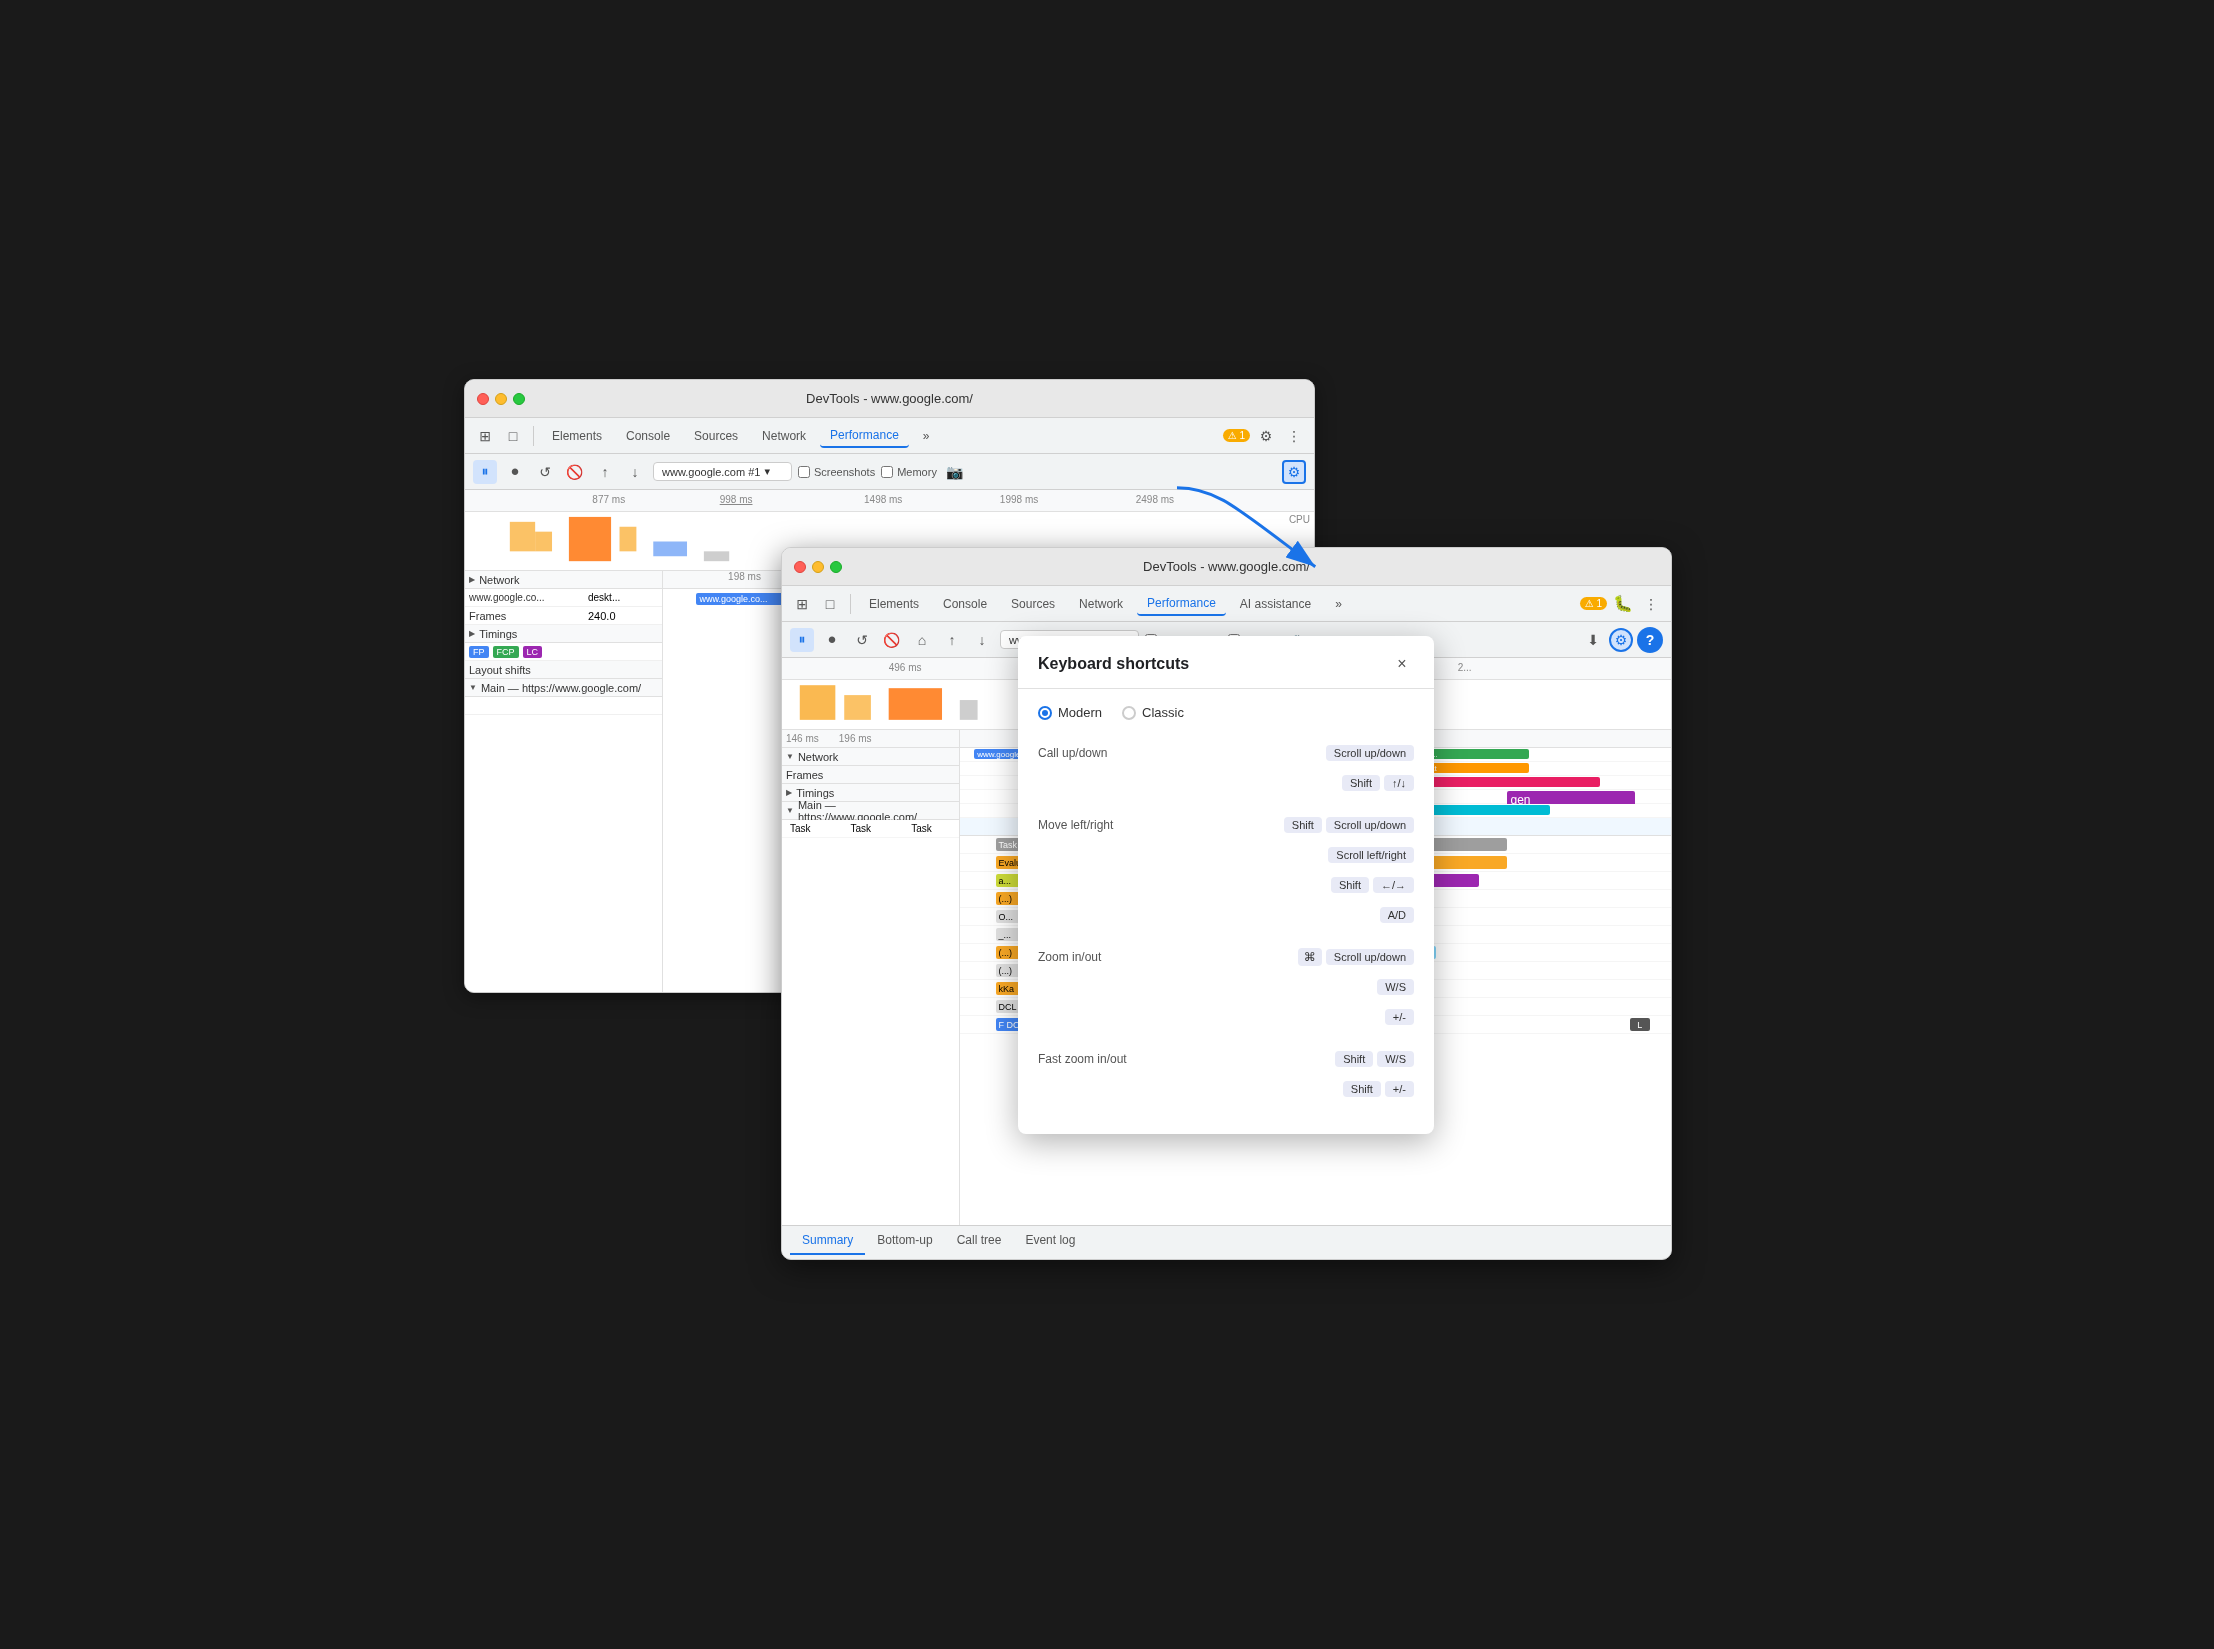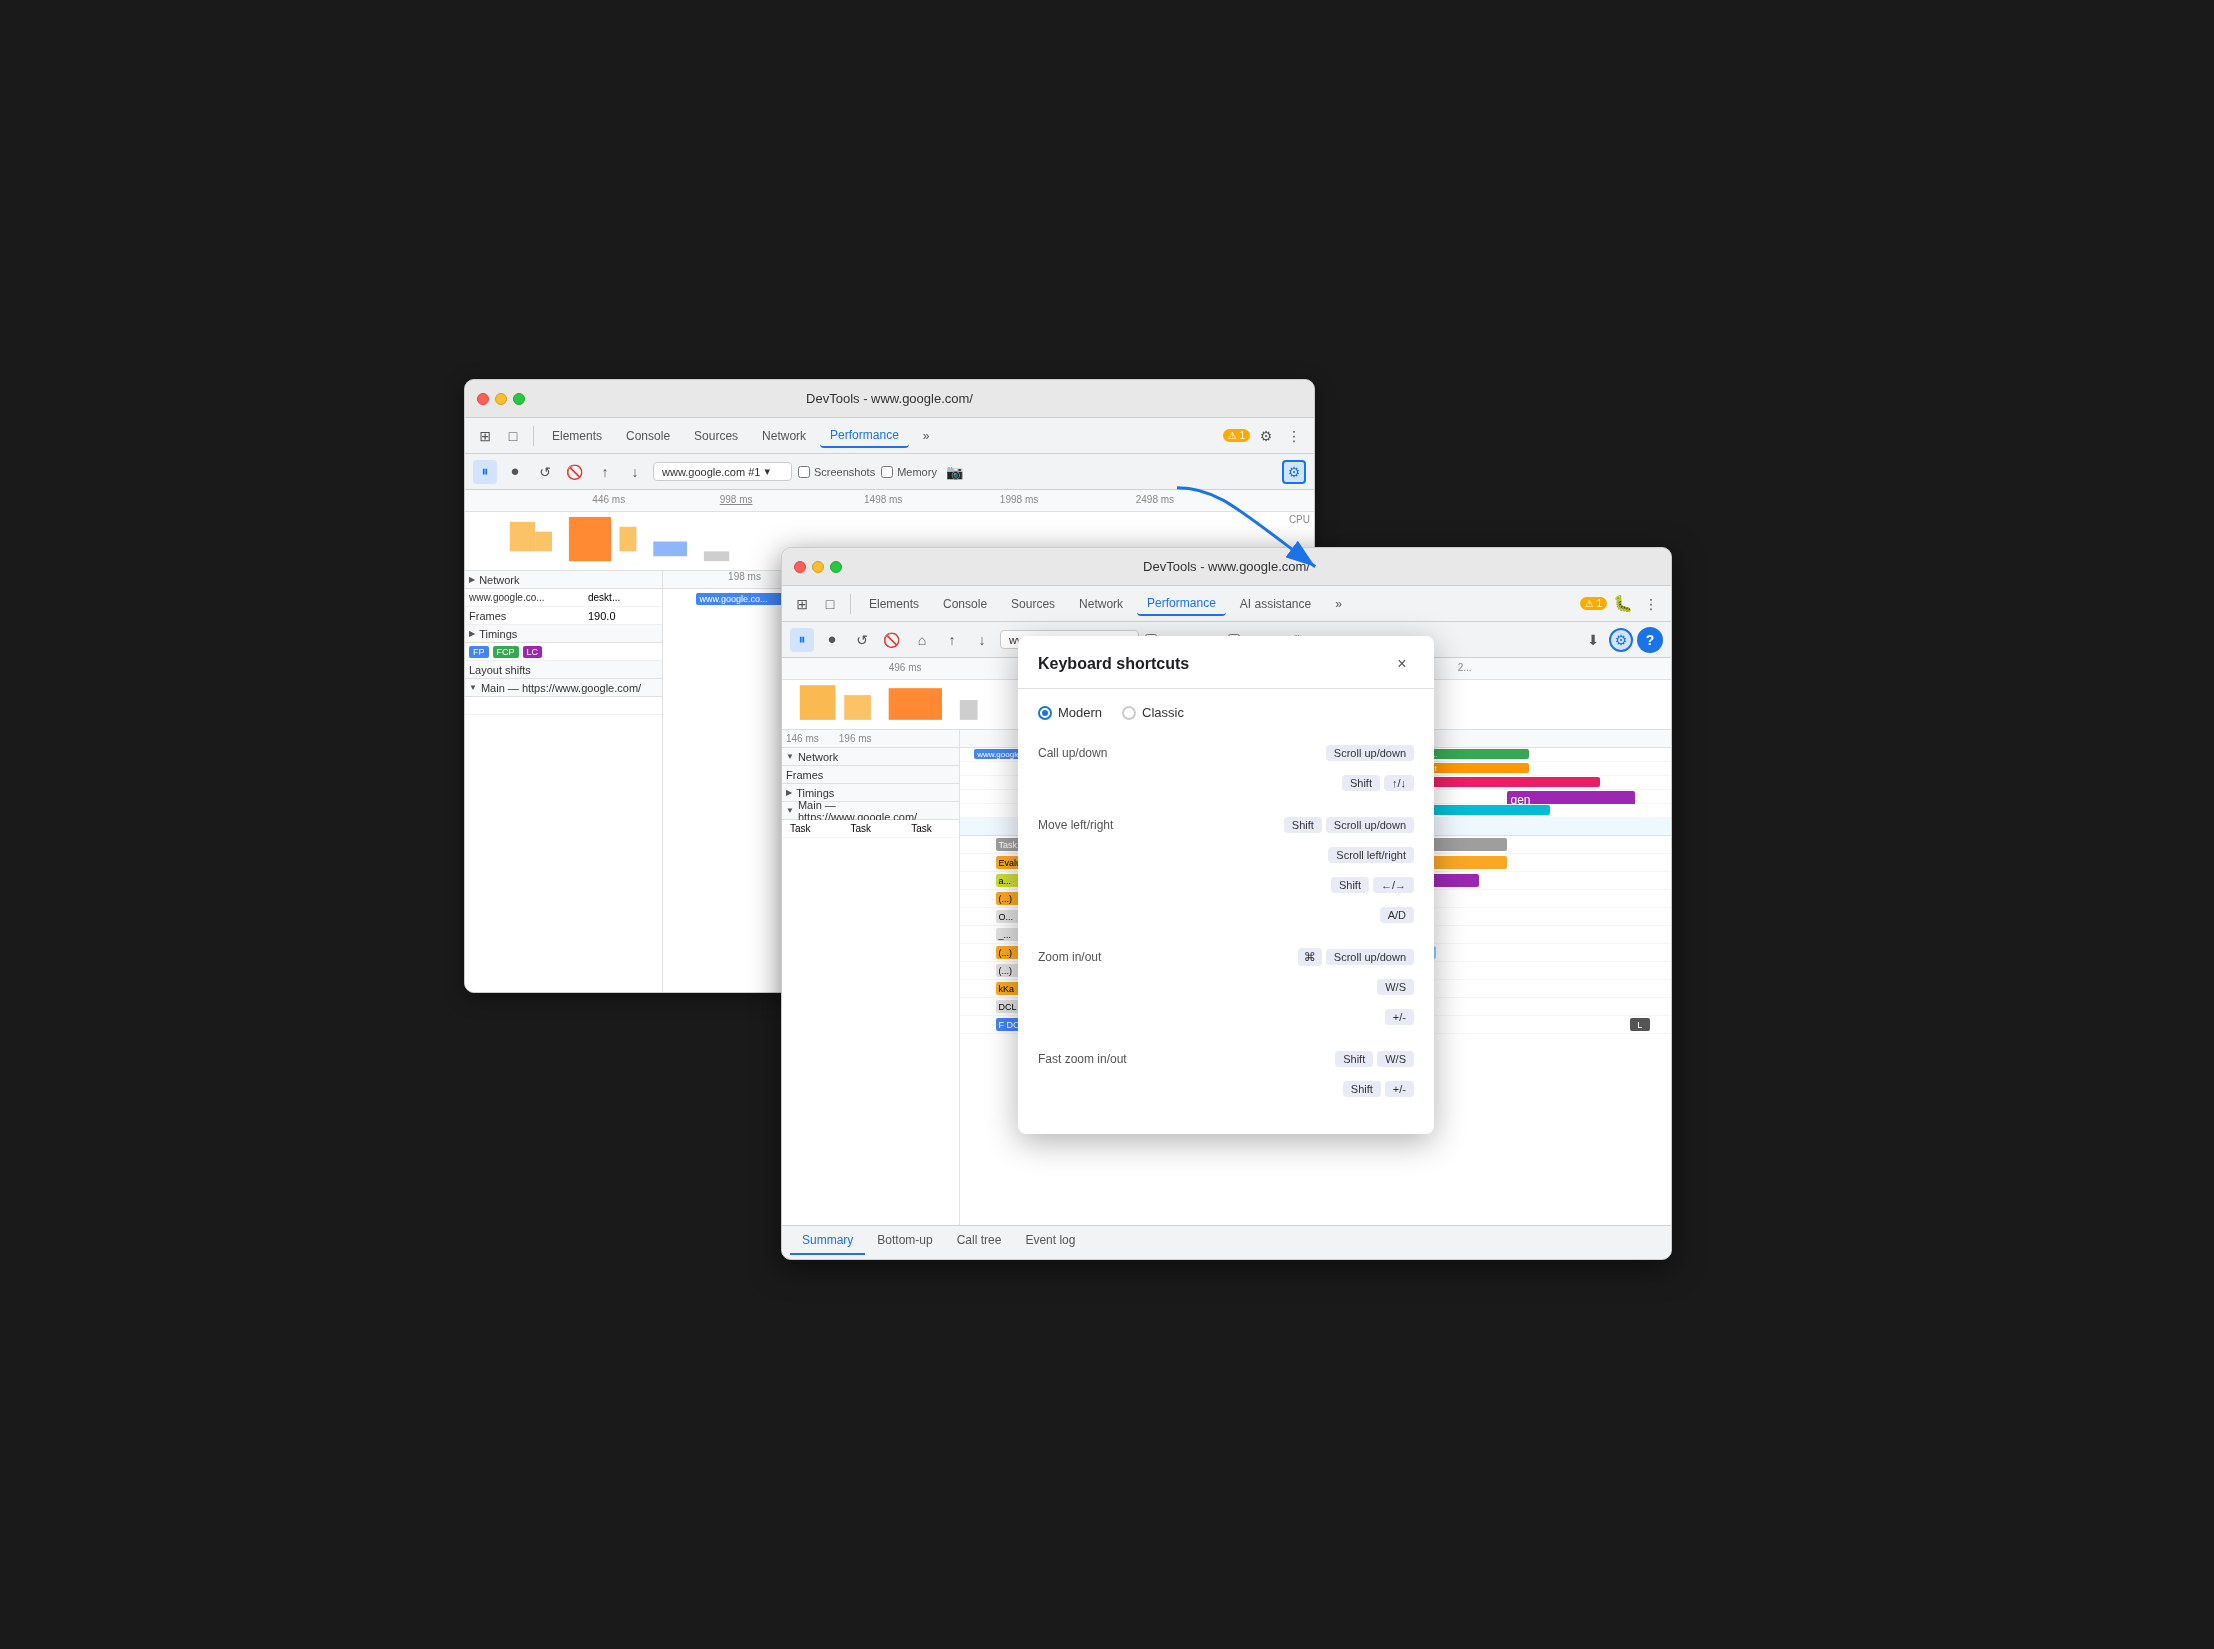--- a/index.html
+++ b/index.html
@@ -516,21 +516,21 @@
       </div>
       <div class="toolbar-btn">📷</div>
       <div class="toolbar-right">
         <div class="toolbar-btn gear-highlighted" style="color:#1a73e8; border: 2px solid #1a73e8; border-radius:4px;">⚙</div>
       </div>
     </div>
 
     <div class="devtools-content">
 
       <div class="timeline-ruler">
-        <span class="ruler-tick" style="left:15%;">446 ms</span>
+        <span class="ruler-tick" style="left:15%;">877 ms</span>
         <span class="ruler-tick" style="left:30%;text-decoration:underline;">998 ms</span>
         <span class="ruler-tick" style="left:47%;">1498 ms</span>
         <span class="ruler-tick" style="left:63%;">1998 ms</span>
         <span class="ruler-tick" style="left:79%;">2498 ms</span>
       </div>
 
       <div class="cpu-chart">
         <span class="cpu-label">CPU</span>
 
         <svg width="100%" height="59" style="position:absolute;top:0;left:0;" viewBox="0 0 858 60">
@@ -548,21 +548,21 @@
           <div class="section-header">
             <span class="triangle">▶</span>
             <span>Network</span>
           </div>
           <div class="flame-row">
             <span class="flame-label" style="font-size:10px;">www.google.co...</span>
             <span style="font-size:10px;">deskt...</span>
           </div>
           <div class="flame-row">
             <span class="flame-label">Frames</span>
-            <span>190.0</span>
+            <span>240.0</span>
           </div>
           <div class="section-header">
             <span class="triangle">▶</span>
             <span>Timings</span>
           </div>
           <div class="flame-row">
             <span class="flame-label" style="display:flex;gap:4px;">
               <span style="background:#4285f4;color:white;padding:1px 4px;border-radius:2px;font-size:9px;">FP</span>
               <span style="background:#34a853;color:white;padding:1px 4px;border-radius:2px;font-size:9px;">FCP</span>
               <span style="background:#9c27b0;color:white;padding:1px 4px;border-radius:2px;font-size:9px;">LC</span>

